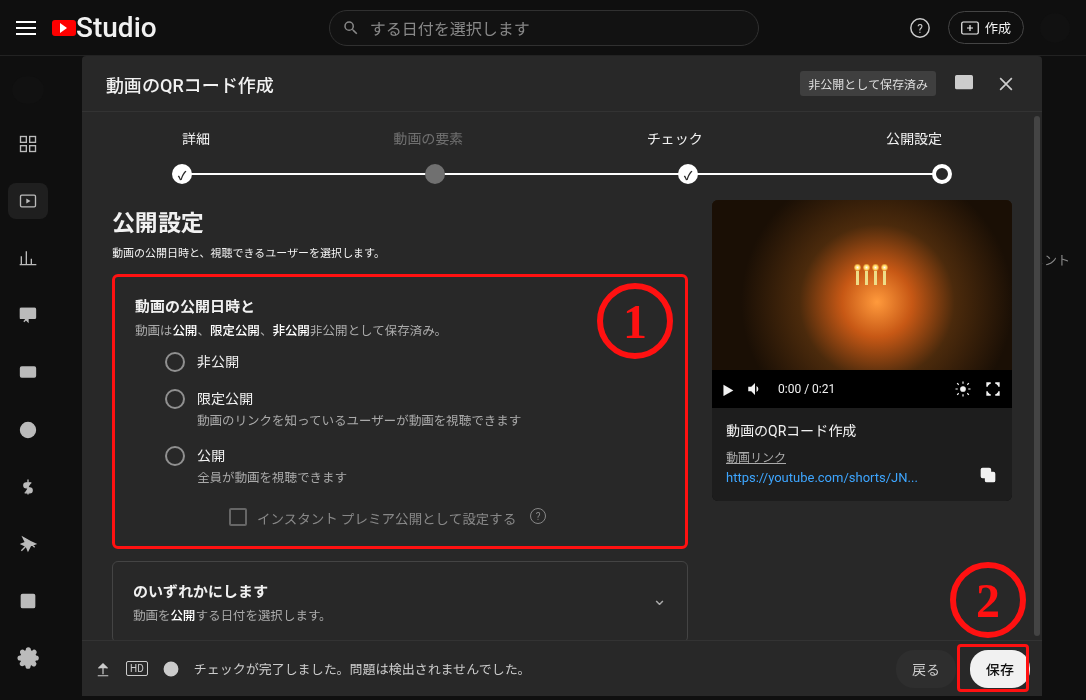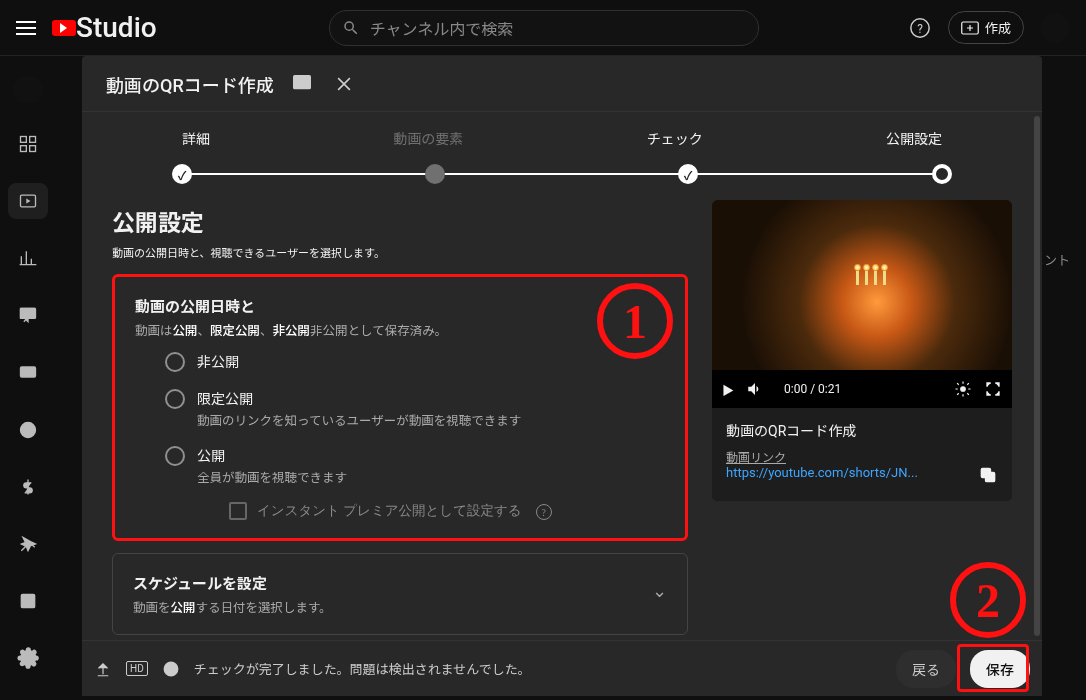--- a/index.html
+++ b/index.html
@@ -76,43 +76,43 @@
   .left-col .sub{font-size:11px;color:var(--text);margin-bottom:14px;}
   .card{border:1px solid #444;border-radius:6px;padding:18px 20px;margin-bottom:12px;position:relative;}
   .card.hl{border:3px solid var(--annotate);}
   .card h3{margin:0 0 4px;font-size:15px;}
   .card .desc{font-size:12.5px;color:var(--text-dim);}
   .radio-list{margin-top:12px;padding-left:30px;display:flex;flex-direction:column;gap:16px;}
   .radio{display:flex;gap:12px;}
   .rcircle{flex:0 0 20px;width:20px;height:20px;border:2px solid #909090;border-radius:50%;margin-top:1px;}
   .radio .rt{font-size:14px;}
   .radio .rd{font-size:12.5px;color:var(--text-dim);margin-top:2px;}
-  .checkline{display:flex;align-items:flex-end;gap:10px;padding-left:32px;margin-top:16px;color:#888;font-size:13.5px;font-family:Liberation Serif, serif;}
+  .checkline{display:flex;align-items:flex-start;gap:10px;padding-left:32px;margin-top:22px;color:#888;font-size:13.5px;}
   .chkbox{width:18px;height:18px;border:2px solid #666;border-radius:2px;}
   .help-sm{width:16px;height:16px;border:1.5px solid #888;border-radius:50%;display:inline-flex;align-items:center;justify-content:center;font-size:10px;margin-left:4px;}
   .schedule{display:flex;align-items:flex-start;justify-content:space-between;}
   .chev{color:#aaa;margin-top:8px;font-size:18px;}
   .desc .strong{color:#fff;font-weight:500;}
   
   .right-col{flex:0 0 300px;}
   .preview{border-radius:6px;overflow:hidden;background:#111;}
   .thumb{height:170px;position:relative;background:
     radial-gradient(circle at 55% 60%, #ff9a3c 0, #c75815 18%, #4b2a0c 40%, #1a0f05 70%),
     linear-gradient(#2a1a08,#0a0502);
   }
   .candles{position:absolute;left:48%;top:42%;display:flex;gap:6px;}
   .candle{width:3px;height:14px;background:#eedd88;position:relative;}
   .candle::before{content:"";position:absolute;top:-8px;left:-2px;width:7px;height:9px;background:radial-gradient(circle,#fff,#ffd05a 40%,transparent 70%);border-radius:50%;}
   .controls{height:38px;background:#000;display:flex;align-items:center;gap:12px;padding:0 10px;font-size:12px;}
-  .controls .time{margin-left:8px;}
+  .controls .time{margin-left:2px;}
   .controls .sp{flex:1;}
   .pmeta{background:#1d1d1d;padding:12px 14px 16px;}
   .pmeta .title{font-size:14px;margin-bottom:8px;}
   .pmeta .lab{font-size:12px;color:var(--text-dim);text-decoration:underline;}
-  .linkrow{display:flex;align-items:flex-start;justify-content:space-between;gap:8px;}
+  .linkrow{display:flex;align-items:flex-end;justify-content:space-between;gap:8px;}
   .pmeta a{color:var(--accent);font-size:13px;text-decoration:none;white-space:nowrap;overflow:hidden;text-overflow:ellipsis;max-width:220px;display:inline-block;}
   
   .dialog-foot{height:56px;border-top:1px solid #333;display:flex;align-items:center;padding:0 12px;gap:14px;font-size:13px;color:#ccc;}
   .dialog-foot .sp{flex:1;}
   .btn{padding:9px 16px;border-radius:18px;font-size:14px;}
   .btn.back{background:#2e2e2e;}
   .btn.save{background:var(--save-bg);color:var(--save-fg);font-weight:500;}
   .save-hl{position:absolute;right:13px;bottom:4px;width:72px;height:48px;border:3px solid var(--annotate);border-radius:4px;pointer-events:none;}
   
   .annot{position:absolute;width:76px;height:76px;border:6px solid var(--annotate);border-radius:50%;color:var(--annotate);display:flex;align-items:center;justify-content:center;font-size:48px;font-weight:700;pointer-events:none;font-family:Georgia,serif;}
@@ -133,21 +133,21 @@
     </div>
   <div class="logo">
     <span class="play"></span>
     <span>Studio</span>
   </div>
   <div class="spacer1"></div>
   <div class="search">
     <svg viewBox="0 0 24 24">
         <path d="M15.5 14h-.79l-.28-.27A6.471 6.471 0 0016 9.5 6.5 6.5 0 109.5 16c1.61 0 3.09-.59 4.23-1.57l.27.28v.79l5 4.99L20.49 19l-4.99-5zM9.5 14A4.5 4.5 0 1114 9.5 4.5 4.5 0 019.5 14z"></path>
       </svg>
-    <span>チャンネル内で検索</span>
+    <span>する日付を選択します</span>
   </div>
   <div class="right-tools">
     <div class="icon-btn">
         <svg viewBox="0 0 24 24" width="22" height="22">
           <circle cx="12" cy="12" r="10" fill="none" stroke="currentColor" stroke-width="1.6"></circle>
           <text x="12" y="17" text-anchor="middle" font-size="13" fill="currentColor">?</text>
         </svg>
       </div>
     <div class="create-btn">
       <svg width="18" height="14" viewBox="0 0 24 18">
@@ -221,20 +221,21 @@
         <circle cx="12" cy="12" r="3"></circle>
         <path d="M19.4 15a1.7 1.7 0 00.34 1.87l.06.06a2 2 0 11-2.83 2.83l-.06-.06a1.7 1.7 0 00-1.87-.34 1.7 1.7 0 00-1 1.56V21a2 2 0 01-4 0v-.09a1.7 1.7 0 00-1-1.56 1.7 1.7 0 00-1.87.34l-.06.06a2 2 0 11-2.83-2.83l.06-.06A1.7 1.7 0 005 15a1.7 1.7 0 00-1.56-1H3.3a2 2 0 010-4h.09A1.7 1.7 0 005 9a1.7 1.7 0 00-.34-1.87l-.06-.06A2 2 0 117.43 4.24l.06.06A1.7 1.7 0 009.36 4.64 1.7 1.7 0 0010.36 3.08V3a2 2 0 014 0v.09c0 .69.41 1.31 1 1.56.63.26 1.36.11 1.87-.34l.06-.06a2 2 0 112.83 2.83l-.06.06c-.45.51-.6 1.24-.34 1.87.25.59.87 1 1.56 1H21a2 2 0 010 4h-.09c-.69 0-1.31.41-1.56 1z"></path>
       </svg>
     </div>
 </div>
 
 <div class="dialog">
   <div class="scrollbar"></div>
   <div class="dialog-head">
     <h1>動画のQRコード作成</h1>
+    <span class="badge">非公開として保存済み</span>
     <div class="hd-icons">
       <div class="icon-btn">
           <svg width="22" height="22" viewBox="0 0 24 24" fill="none" stroke="currentColor" stroke-width="1.6">
             <rect x="3" y="3" width="18" height="14" rx="1"></rect>
             <path d="M12 7v4M12 14h.01"></path>
           </svg>
         </div>
       <div class="icon-btn">
           <svg width="20" height="20" viewBox="0 0 24 24" stroke="currentColor" stroke-width="2">
             <path d="M5 5l14 14M19 5L5 19"></path>
@@ -295,21 +296,21 @@
                 <span class="help-sm">?</span>
               </div>
             </div>
           </div>
         </div>
       </div>
 
       <div class="card">
         <div class="schedule">
           <div>
-            <h3>スケジュールを設定</h3>
+            <h3>のいずれかにします</h3>
             <div class="desc">
               <span>動画を</span><span class="strong">公開</span><span>する日付を選択します。</span>
             </div>
           </div>
           <div class="chev">⌄</div>
         </div>
       </div>
     </div>
 
     <div class="right-col">

